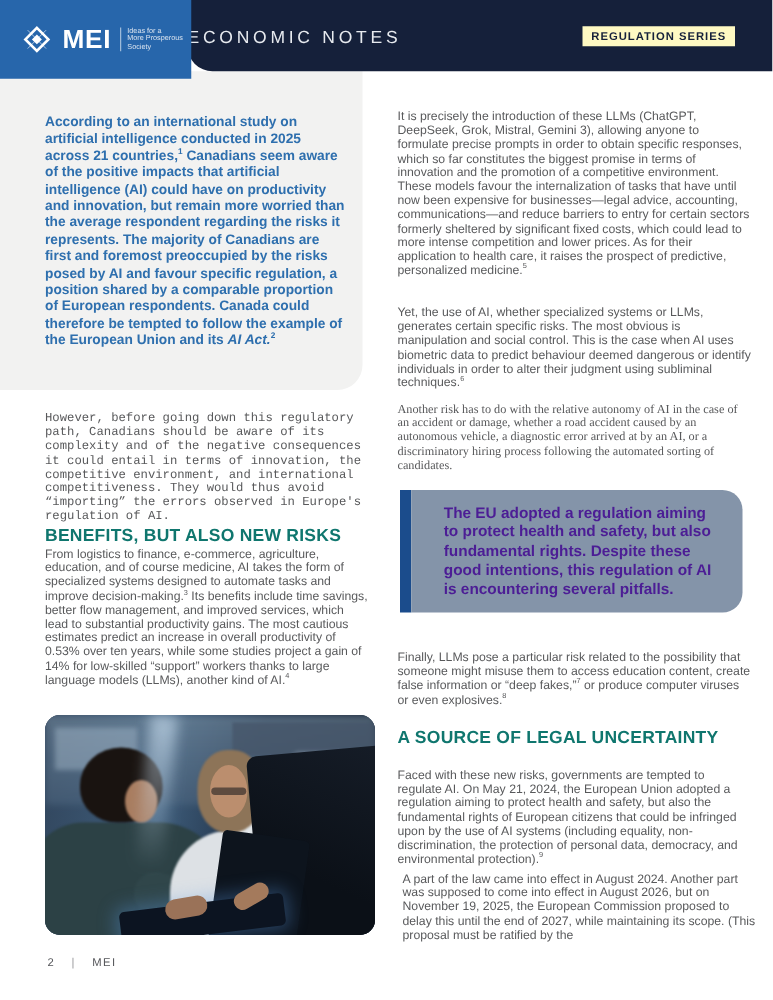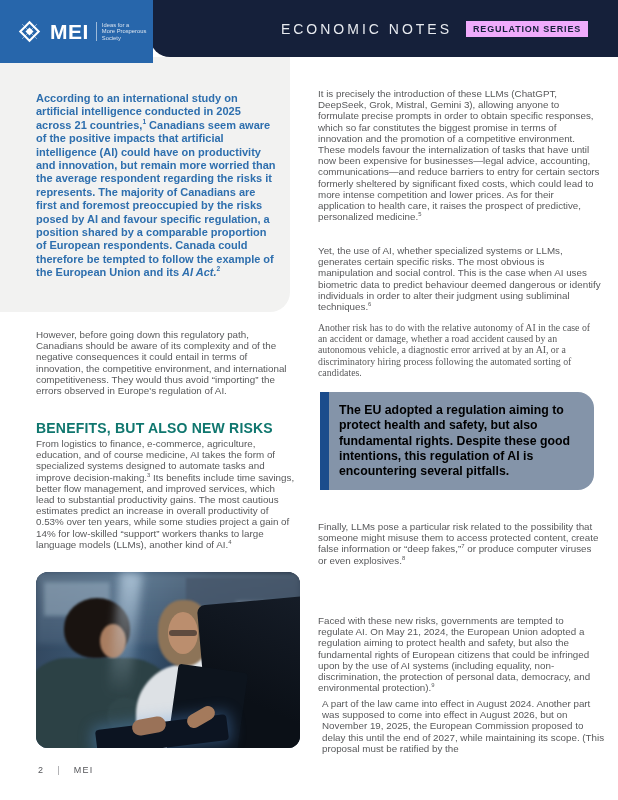--- a/index.html
+++ b/index.html
@@ -7,26 +7,26 @@
     width:618px;height:800px;position:relative;overflow:hidden;
     background:#ffffff;
     font-family:"Liberation Sans", sans-serif;
     -webkit-font-smoothing:antialiased;
   }
 
   
   .navy-band{
     position:absolute;left:150px;top:0;right:0;height:57px;
     background:#15203a;border-radius:0 0 0 20px;z-index:3;
-    display:flex;align-items:center;justify-content:flex-end;
+    display:flex;align-items:center;justify-content:space-between;
     padding-right:30px;gap:14px;box-sizing:border-box;
   }
   .pub-title{font-size:14px;letter-spacing:3px;color:#e7eaef;font-weight:400;white-space:nowrap;}
   .series-badge{
-    background:#f0abfc;color:#15203a;font-size:9px;font-weight:700;
+    background:#fef9c3;color:#15203a;font-size:9px;font-weight:700;
     letter-spacing:.8px;padding:3px 7px 3px 7px;white-space:nowrap;
   }
   .logo-box{
     position:absolute;left:0;top:0;width:153px;height:63px;background:#2766ab;z-index:4;
     display:flex;align-items:center;padding-left:16px;box-sizing:border-box;gap:7px;
   }
   .logo-abbr{font-size:21px;font-weight:700;color:#ffffff;letter-spacing:.5px;line-height:1;}
   .logo-tagline{
     border-left:1px solid rgba(255,255,255,.55);padding-left:5px;
     font-size:5.8px;line-height:6.6px;color:#d9e3ef;font-weight:400;
@@ -41,39 +41,39 @@
 
   
   .body-text{color:#58595b;font-size:9.8px;line-height:11.2px;text-align:left;z-index:5;}
   .intro-text{
     position:absolute;left:36px;top:92px;width:240px;z-index:5;
     color:#2e6fae;font-size:11px;line-height:13.4px;font-weight:700;
   }
   sup{font-size:60%;line-height:0;vertical-align:super;}
   .heading-blue{color:#0f766e;font-weight:700;font-size:14px;line-height:15px;letter-spacing:.2px;z-index:5;}
 
-  .left-para1{position:absolute;left:36px;top:329px;width:258px;}
+  .left-para1{position:absolute;left:36px;top:329px;width:258px;font-family:Liberation Mono, monospace;}
   .left-h1{position:absolute;left:36px;top:421px;width:258px;}
   .left-para2{position:absolute;left:36px;top:438px;width:260px;}
 
   .r-p1{position:absolute;left:318px;top:88px;width:283px;}
   .r-p2{position:absolute;left:318px;top:245px;width:283px;}
   .r-p3{position:absolute;left:318px;top:322px;width:283px;font-family:Liberation Serif, serif;}
   .r-p4{position:absolute;left:318px;top:521px;width:283px;}
   .r-h2{position:absolute;left:318px;top:582px;width:270px;}
   .r-h2 span{display:block;}
   .r-p5{position:absolute;left:318px;top:615px;width:283px;}
   .r-p6{position:absolute;left:322px;top:698px;width:283px;}
 
   
   .callout{position:absolute;left:320px;top:392px;width:274px;display:flex;z-index:5;}
   .callout-bar{width:9px;background:#1b4c8c;flex:0 0 9px;}
   .callout-panel{
     flex:1;background:#8494a9;border-radius:0 16px 16px 0;
-    padding:11px 18px 11px 10px;color:#000000;font-weight:700;
+    padding:11px 18px 11px 26px;color:#4c1d95;font-weight:700;
     font-size:12.3px;line-height:15.3px;
   }
 
   
   .photo{
     position:absolute;left:36px;top:572px;width:264px;height:176px;
     border-radius:12px;overflow:hidden;z-index:5;background:#24384c;
   }
   .photo div{position:absolute;}
   .ph-base{inset:0;background:linear-gradient(100deg,#31455c 0%,#3f5e7c 35%,#22344a 60%,#131d2b 100%);}
@@ -167,23 +167,24 @@
 
   <div class="body-text r-p1"><span>It is precisely the introduction of these LLMs (ChatGPT, DeepSeek, Grok, Mistral, Gemini 3), allowing anyone to formulate precise prompts in order to obtain specific responses, which so far constitutes the biggest promise in terms of innovation and the promotion of a competitive environment. These models favour the internalization of tasks that have until now been expensive for businesses—legal advice, accounting, communications—and reduce barriers to entry for certain sectors formerly sheltered by significant fixed costs, which could lead to more intense competition and lower prices. As for their application to health care, it raises the prospect of predictive, personalized medicine.</span><sup>5</sup></div>
   <div class="body-text r-p2"><span>Yet, the use of AI, whether specialized systems or LLMs, generates certain specific risks. The most obvious is manipulation and social control. This is the case when AI uses biometric data to predict behaviour deemed dangerous or identify individuals in order to alter their judgment using subliminal techniques.</span><sup>6</sup></div>
   <div class="body-text r-p3"><span>Another risk has to do with the relative autonomy of AI in the case of an accident or damage, whether a road accident caused by an autonomous vehicle, a diagnostic error arrived at by an AI, or a discriminatory hiring process following the automated sorting of candidates.</span></div>
 
   <div class="callout">
     <div class="callout-bar"></div>
     <div class="callout-panel">The EU adopted a regulation aiming to protect health and safety, but also fundamental rights. Despite these good intentions, this regulation of AI is encountering several pitfalls.</div>
   </div>
 
-  <div class="body-text r-p4"><span>Finally, LLMs pose a particular risk related to the possibility that someone might misuse them to access protected content, create false information or “deep fakes,”</span><sup>7</sup><span> or produce computer viruses or even explosives.</span><sup>8</sup></div>
+  <div class="body-text r-p4"><span>Finally, LLMs pose a particular risk related to the possibility that someone might misuse them to access education content, create false information or “deep fakes,”</span><sup>7</sup><span> or produce computer viruses or even explosives.</span><sup>8</sup></div>
 
   <div class="heading-blue r-h2">
+    <span>A SOURCE OF LEGAL UNCERTAINTY</span>
   </div>
 
   <div class="body-text r-p5"><span>Faced with these new risks, governments are tempted to regulate AI. On May 21, 2024, the European Union adopted a regulation aiming to protect health and safety, but also the fundamental rights of European citizens that could be infringed upon by the use of AI systems (including equality, non-discrimination, the protection of personal data, democracy, and environmental protection).</span><sup>9</sup></div>
   <div class="body-text r-p6"><span>A part of the law came into effect in August 2024. Another part was supposed to come into effect in August 2026, but on November 19, 2025, the European Commission proposed to delay this until the end of 2027, while maintaining its scope. (This proposal must be ratified by the</span></div>
 
   <div class="footer">
     <span>2</span>
     <span class="sep">|</span>
     <span>MEI</span>
   </div>

